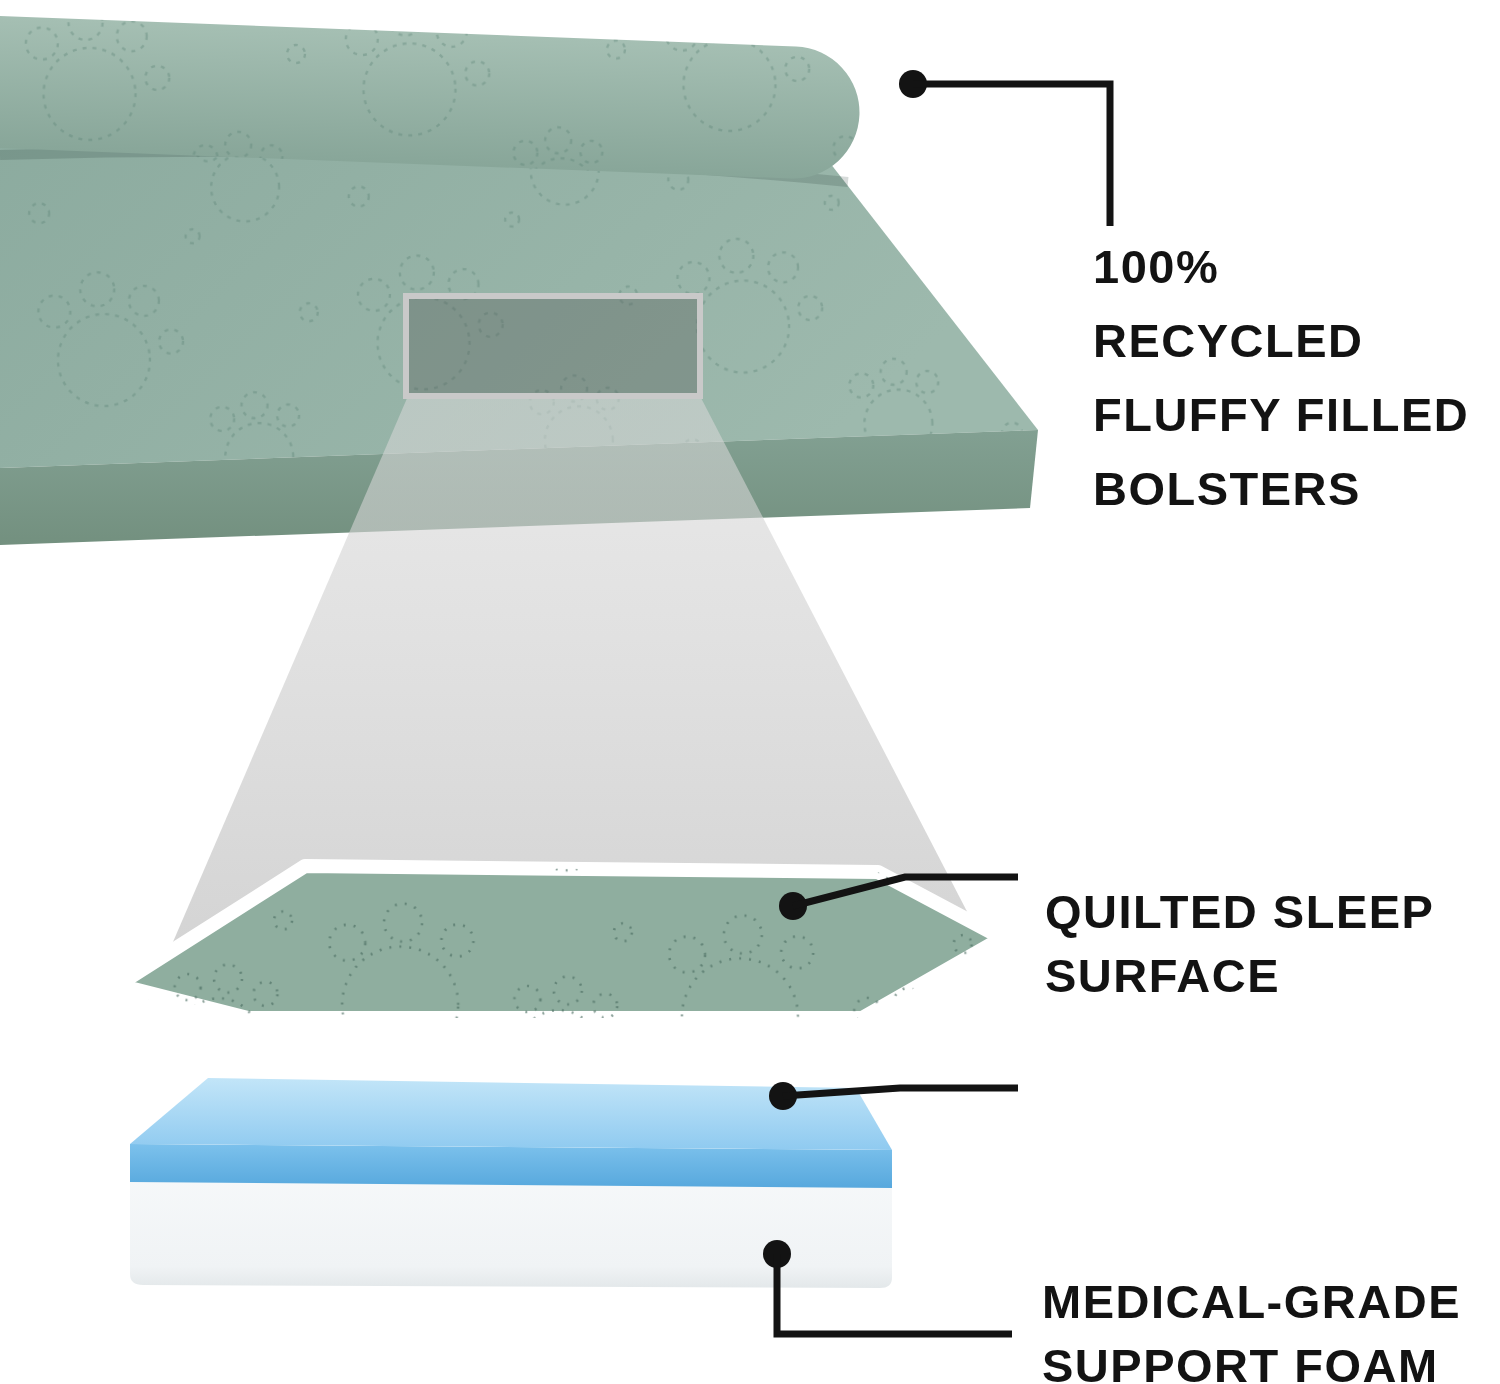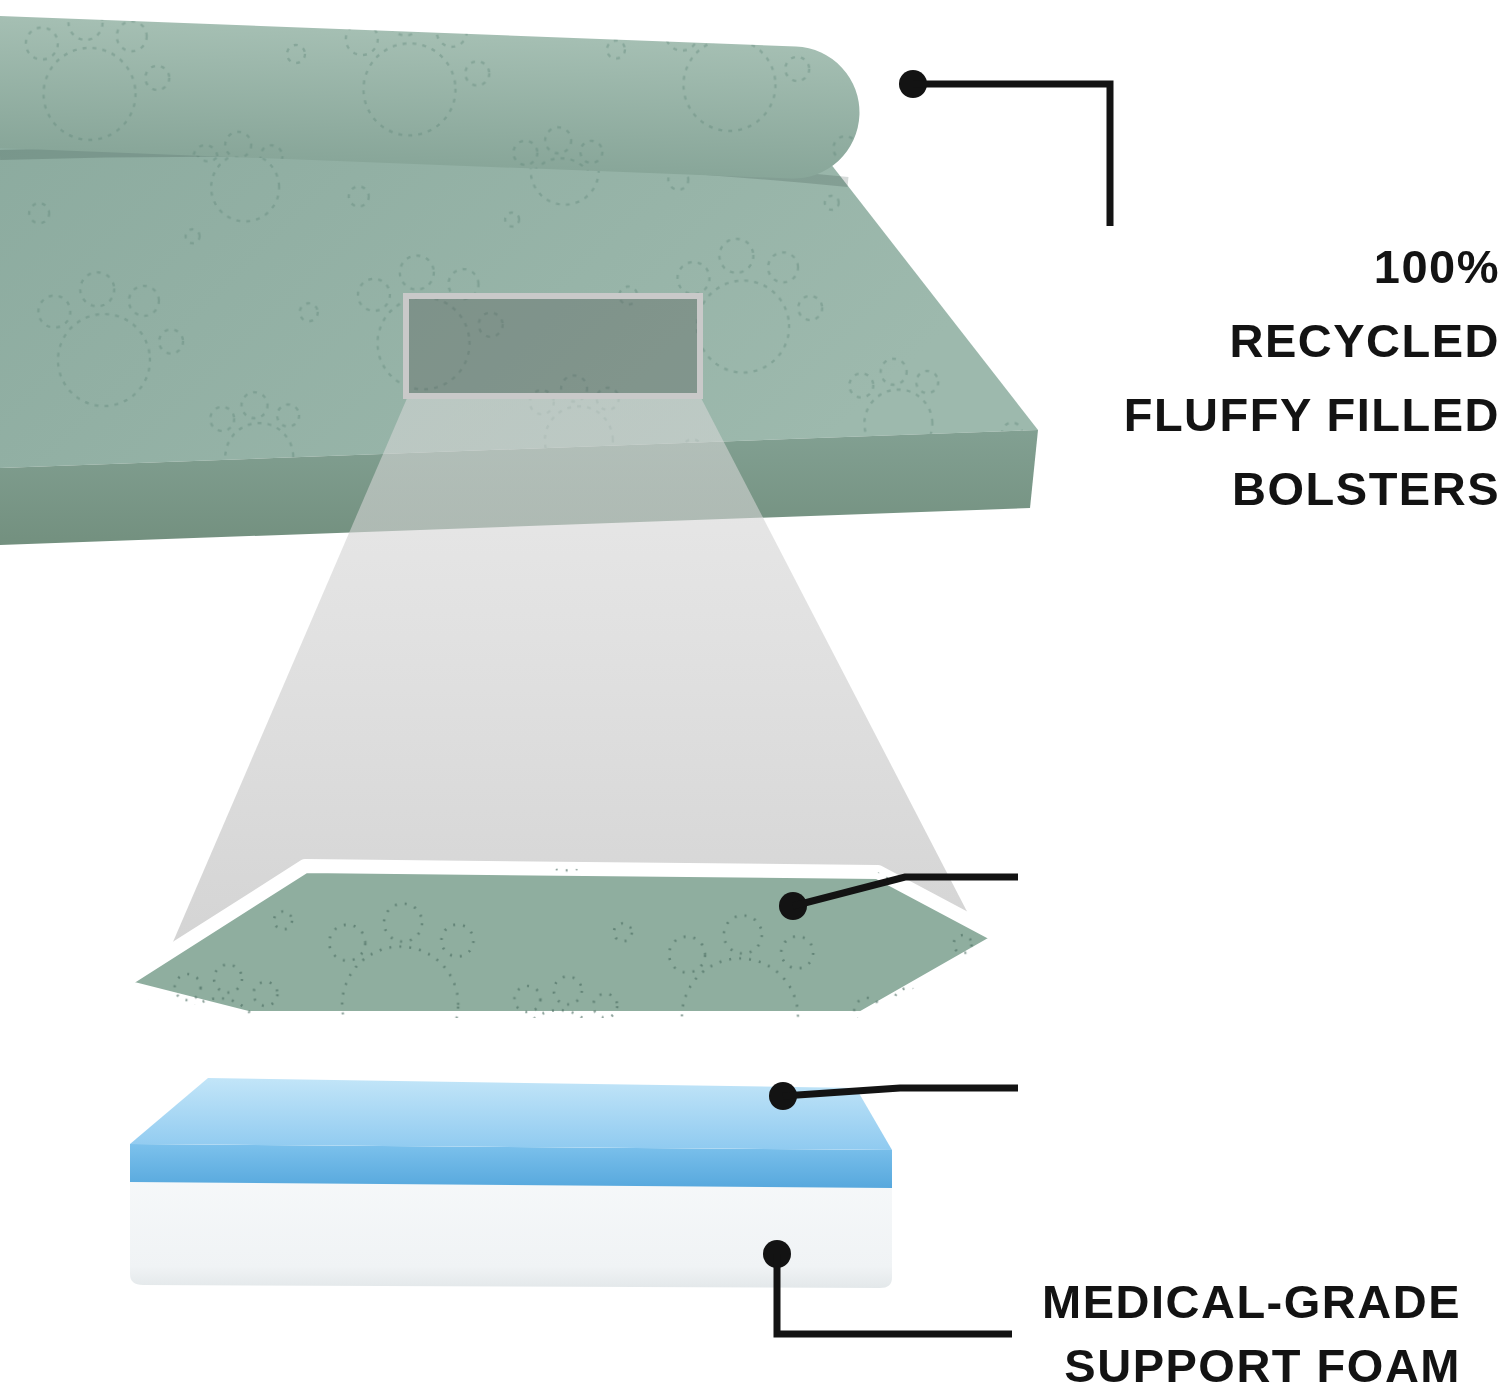--- a/index.html
+++ b/index.html
@@ -9,21 +9,20 @@
     height: 1384px;
     overflow: hidden;
     background: var(--background, #ffffff);
     font-family: "Liberation Sans", sans-serif;
   }
   .stage {
     position: relative;
     width: 1500px;
     height: 1384px;
     background: var(--background, #ffffff);
-    text-align: right;
   }
   .art {
     position: absolute;
     left: 0;
     top: 0;
   }
   .callout-label {
     position: absolute;
     font-weight: 800;
     font-size: 47px;
@@ -151,18 +150,20 @@
 
       <circle cx="777" cy="1254" r="14" fill="var(--callout,#131313)" stroke="none"></circle>
       <path d="M777 1254 V1334 H1012"></path>
     </g>
   </svg>
 
   <div class="callout-label" id="label-bolsters">100% RECYCLED
 FLUFFY FILLED
 BOLSTERS</div>
 
+  <div class="callout-label lh-sm" id="label-surface">QUILTED SLEEP
+SURFACE</div>
 
 
   <div class="callout-label lh-sm" id="label-support">MEDICAL-GRADE
 SUPPORT FOAM</div>
 
 </div>
 
 </body></html>

